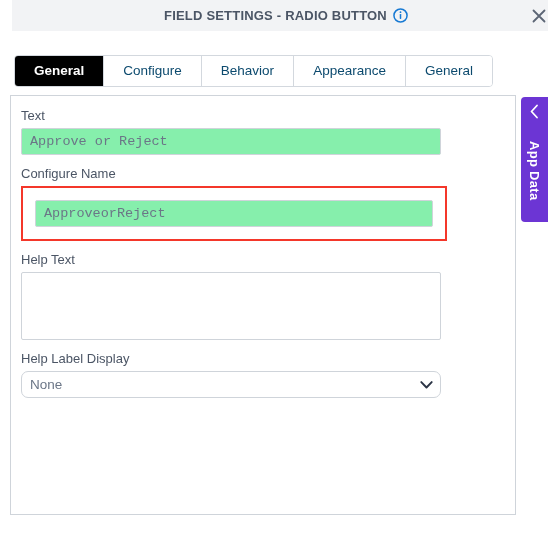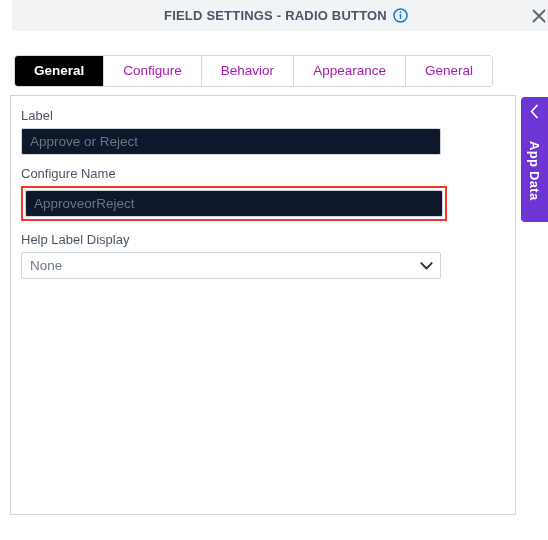--- a/index.html
+++ b/index.html
@@ -68,21 +68,21 @@
     border: 1px solid #d3d8de;
     border-radius: 4px;
     overflow: hidden;
     background: #ffffff;
   }
   .tab {
     height: 30px;
     line-height: 30px;
     padding: 0 19px;
     font-size: 13.5px;
-    color: #a21caf;
+    color: #0c4a6e;
     background: #ffffff;
     border-right: 1px solid #d3d8de;
     box-sizing: border-box;
     cursor: pointer;
     white-space: nowrap;
     text-align: center;
   }
   .tab:last-child { border-right: none; }
   .tab.active {
     background: #000000;
@@ -112,33 +112,33 @@
     color: #4b5565;
     margin-bottom: 4px;
     line-height: 16px;
   }
   .text-input {
     width: 420px;
     height: 27px;
     box-sizing: border-box;
     border: 1px solid #cfd4da;
     border-radius: 2px;
-    background: #0f172a;
-    font-family: Liberation Sans, sans-serif;
+    background: #86efac;
+    font-family: Liberation Mono, monospace;
     font-size: 13.5px;
     color: #6b7687;
     padding: 0 8px;
     outline: none;
     display: block;
   }
   .field-block { margin-bottom: 11px; }
 
   .highlight-wrap {
     border: 2px solid #f4372a;
-    padding: 2px;
+    padding: 12px;
     width: 426px;
     box-sizing: border-box;
     display: inline-block;
   }
   .highlight-wrap .text-input { width: 100%; }
 
   .help-area {
     width: 420px;
     height: 68px;
     box-sizing: border-box;
@@ -157,21 +157,21 @@
   .select-wrap {
     position: relative;
     width: 420px;
     height: 27px;
   }
   .select-box {
     width: 420px;
     height: 27px;
     box-sizing: border-box;
     border: 1px solid #cfd4da;
-    border-radius: 2px;
+    border-radius: 7px;
     background: #ffffff;
     font-size: 13.5px;
     color: #6b7687;
     padding: 0 26px 0 8px;
     line-height: 25px;
     cursor: pointer;
     white-space: nowrap;
     overflow: hidden;
   }
   .chev {
@@ -243,31 +243,35 @@
   <div class="tab">Configure</div>
   <div class="tab">Behavior</div>
   <div class="tab">Appearance</div>
   <div class="tab">General</div>
 </div>
 
 <div class="panel">
   <div class="form">
 
     <div class="field-block">
-      <div class="field-label">Label</div>
+      <div class="field-label">Text</div>
       <input class="text-input" type="text" value="Approve or Reject" style="">
     </div>
 
     <div class="field-block">
       <div class="field-label">Configure Name</div>
       <div class="highlight-wrap">
         <input class="text-input" type="text" value="ApproveorReject" style="">
       </div>
     </div>
 
+    <div class="field-block">
+      <div class="field-label">Help Text</div>
+      <textarea class="help-area" style=""></textarea>
+    </div>
 
     <div class="field-block">
       <div class="field-label">Help Label Display</div>
       <div class="select-wrap">
         <div class="select-box">None</div>
         <span class="chev">
           <svg width="13" height="9" viewBox="0 0 13 9" xmlns="http://www.w3.org/2000/svg">
             <path d="M1.3 1.6 L6.5 7 L11.7 1.6" fill="none" stroke="#2b3445" stroke-width="1.9" stroke-linecap="round" stroke-linejoin="round"></path>
           </svg>
         </span>

